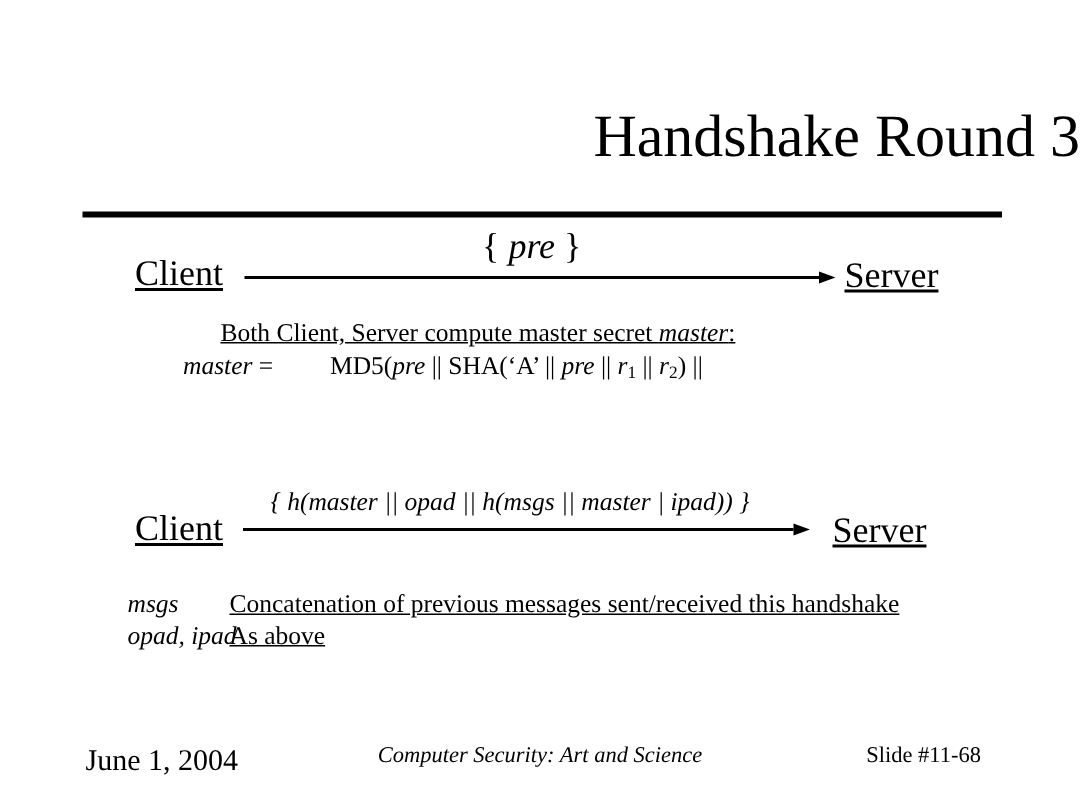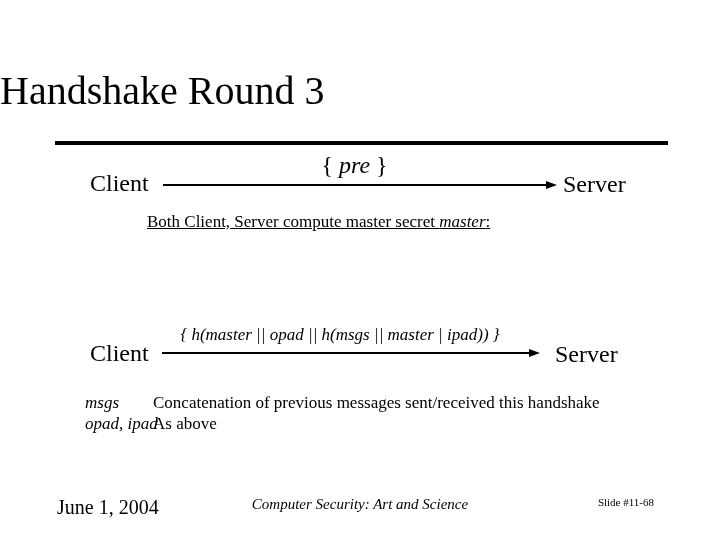--- a/index.html
+++ b/index.html
@@ -11,36 +11,37 @@
     color: #000000;
     font-family: "Liberation Serif", serif;
     overflow: hidden;
   }
   .it { font-style: italic; }
 
   .title {
     position: absolute;
     top: 68px; left: 0; right: 0;
     margin: 0;
-    text-align: left;
+    text-align: right;
     font-size: 40px;
     line-height: 46px;
     font-weight: normal;
   }
   .rule {
     position: absolute;
     left: 55px; top: 141px;
     width: 613px; height: 4px;
     background: #000000;
   }
 
   .endpoint {
     position: absolute;
     font-size: 24px;
     line-height: 26px;
+    text-decoration: underline;
   }
   .client1 { left: 90px;  top: 170px; }
   .server1 { left: 563px; top: 171px; }
   .client2 { left: 90px;  top: 340px; }
   .server2 { left: 555px; top: 341px; }
 
   .arrow {
     position: absolute;
     height: 0;
     border-top: 2px solid #000000;
@@ -82,49 +83,51 @@
     vertical-align: baseline;
     position: relative;
     top: 0.28em;
   }
 
   .def-row {
     position: absolute;
     font-size: 17px;
     line-height: 22px;
     white-space: nowrap;
+    text-decoration: underline;
   }
   .def1 { left: 85px; top: 392px; }
   .def2 { left: 85px; top: 413px; }
   .term { display: inline-block; width: 68px; font-style: italic; }
 
   .footer-date  { position: absolute; left: 57px;  top: 496px; font-size: 20px; }
   .footer-center {
     position: absolute; left: 0; right: 0; top: 496px;
     text-align: center; font-size: 15px; line-height: 17px;
   }
   .footer-book { font-style: italic; }
-  .footer-slide { position: absolute; right: 66px; top: 496px; font-size: 11px; }
+  .footer-slide { position: absolute; right: 66px; top: 496px; font-size: 15px; }
 </style>
 </head>
 <body>
 
 <div class="slide">
 
   <h1 class="title">Handshake Round 3</h1>
   <div class="rule"></div>
 
   <div class="endpoint client1">Client</div>
   <div class="msg-label label1"><span>{ </span><span class="it">pre</span><span> }</span></div>
   <div class="arrow arrow1">
     <span class="arrow-head"></span>
   </div>
   <div class="endpoint server1">Server</div>
 
   <div class="compute-line intro"><span>Both Client, Server compute master secret </span><span class="it">master</span><span>:</span></div>
+  <div class="compute-line eq"><span class="eq-lhs"><span class="it">master</span><span> =</span></span><span><span>MD5(</span><span class="it">pre</span><span> || SHA(‘A’ || </span><span class="it">pre</span><span> || </span><span class="it">r</span><sub>1</sub><span> || </span><span class="it">r</span><sub>2</sub><span>) ||</span></span></div>
 
   <div class="endpoint client2">Client</div>
   <div class="msg-label label2">{ h(master || opad || h(msgs || master | ipad)) }</div>
   <div class="arrow arrow2">
     <span class="arrow-head"></span>
   </div>
   <div class="endpoint server2">Server</div>
 
   <div class="def-row def1">
     <span class="term">msgs</span><span class="def">Concatenation of previous messages sent/received this handshake</span>

